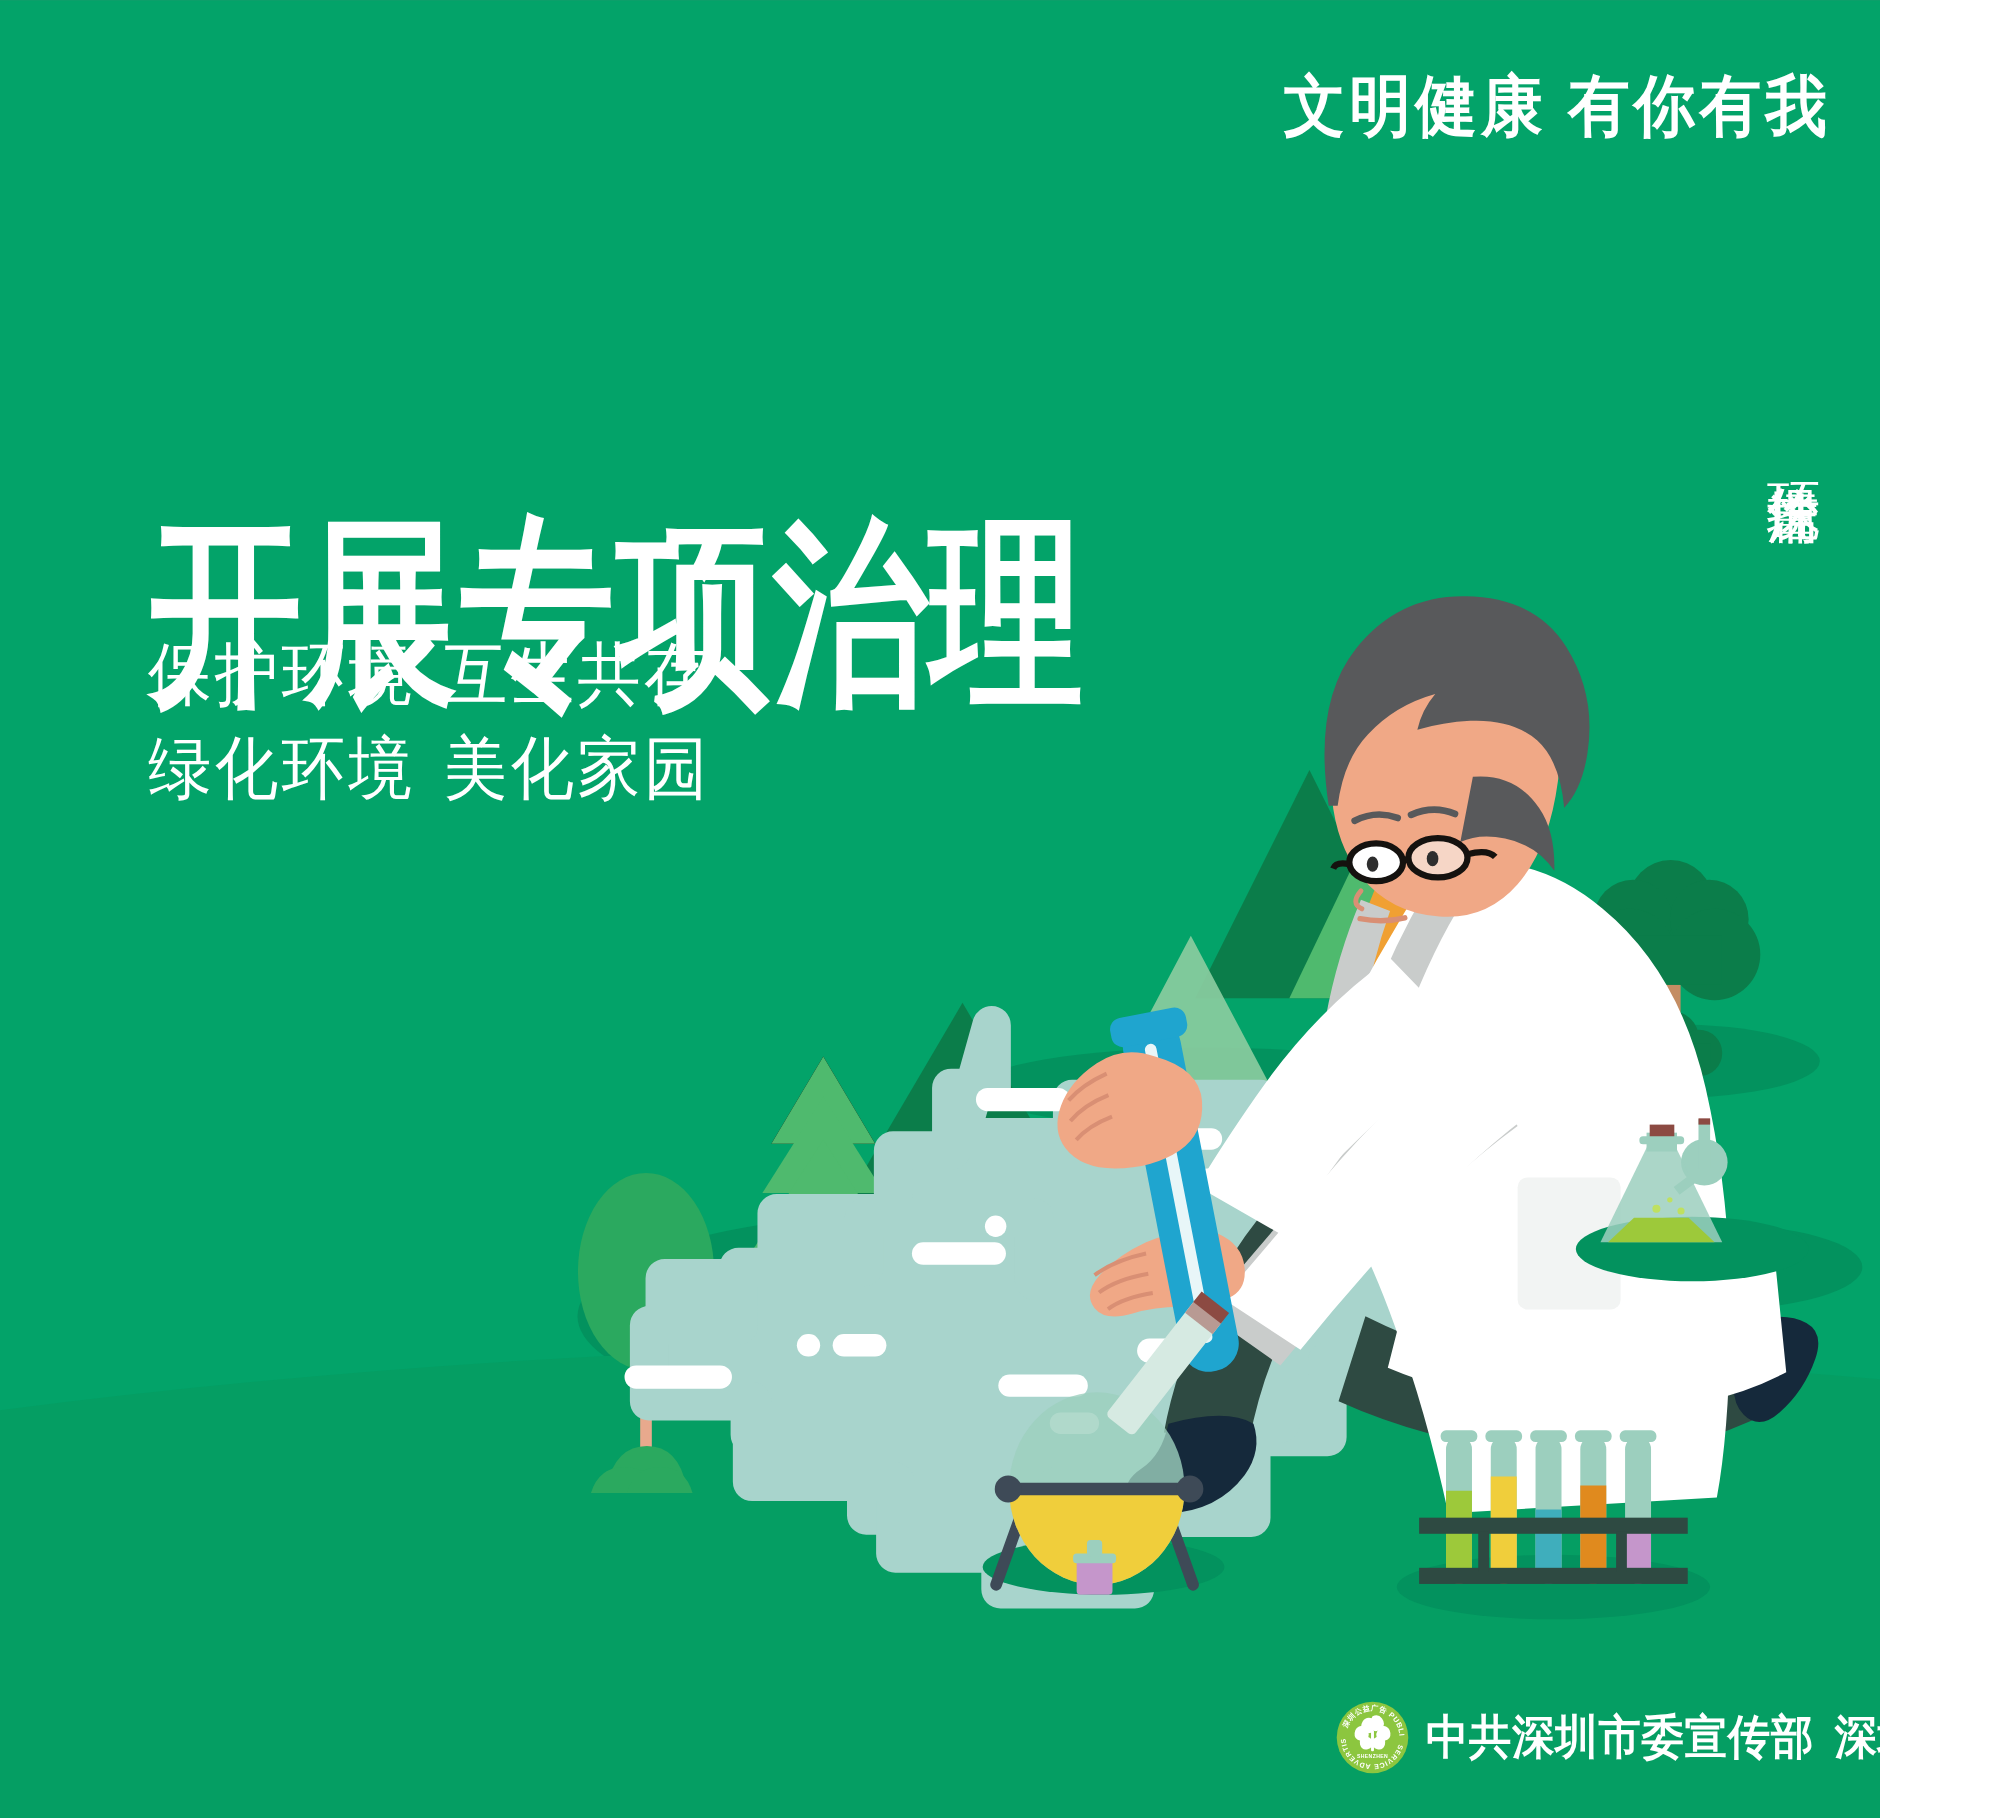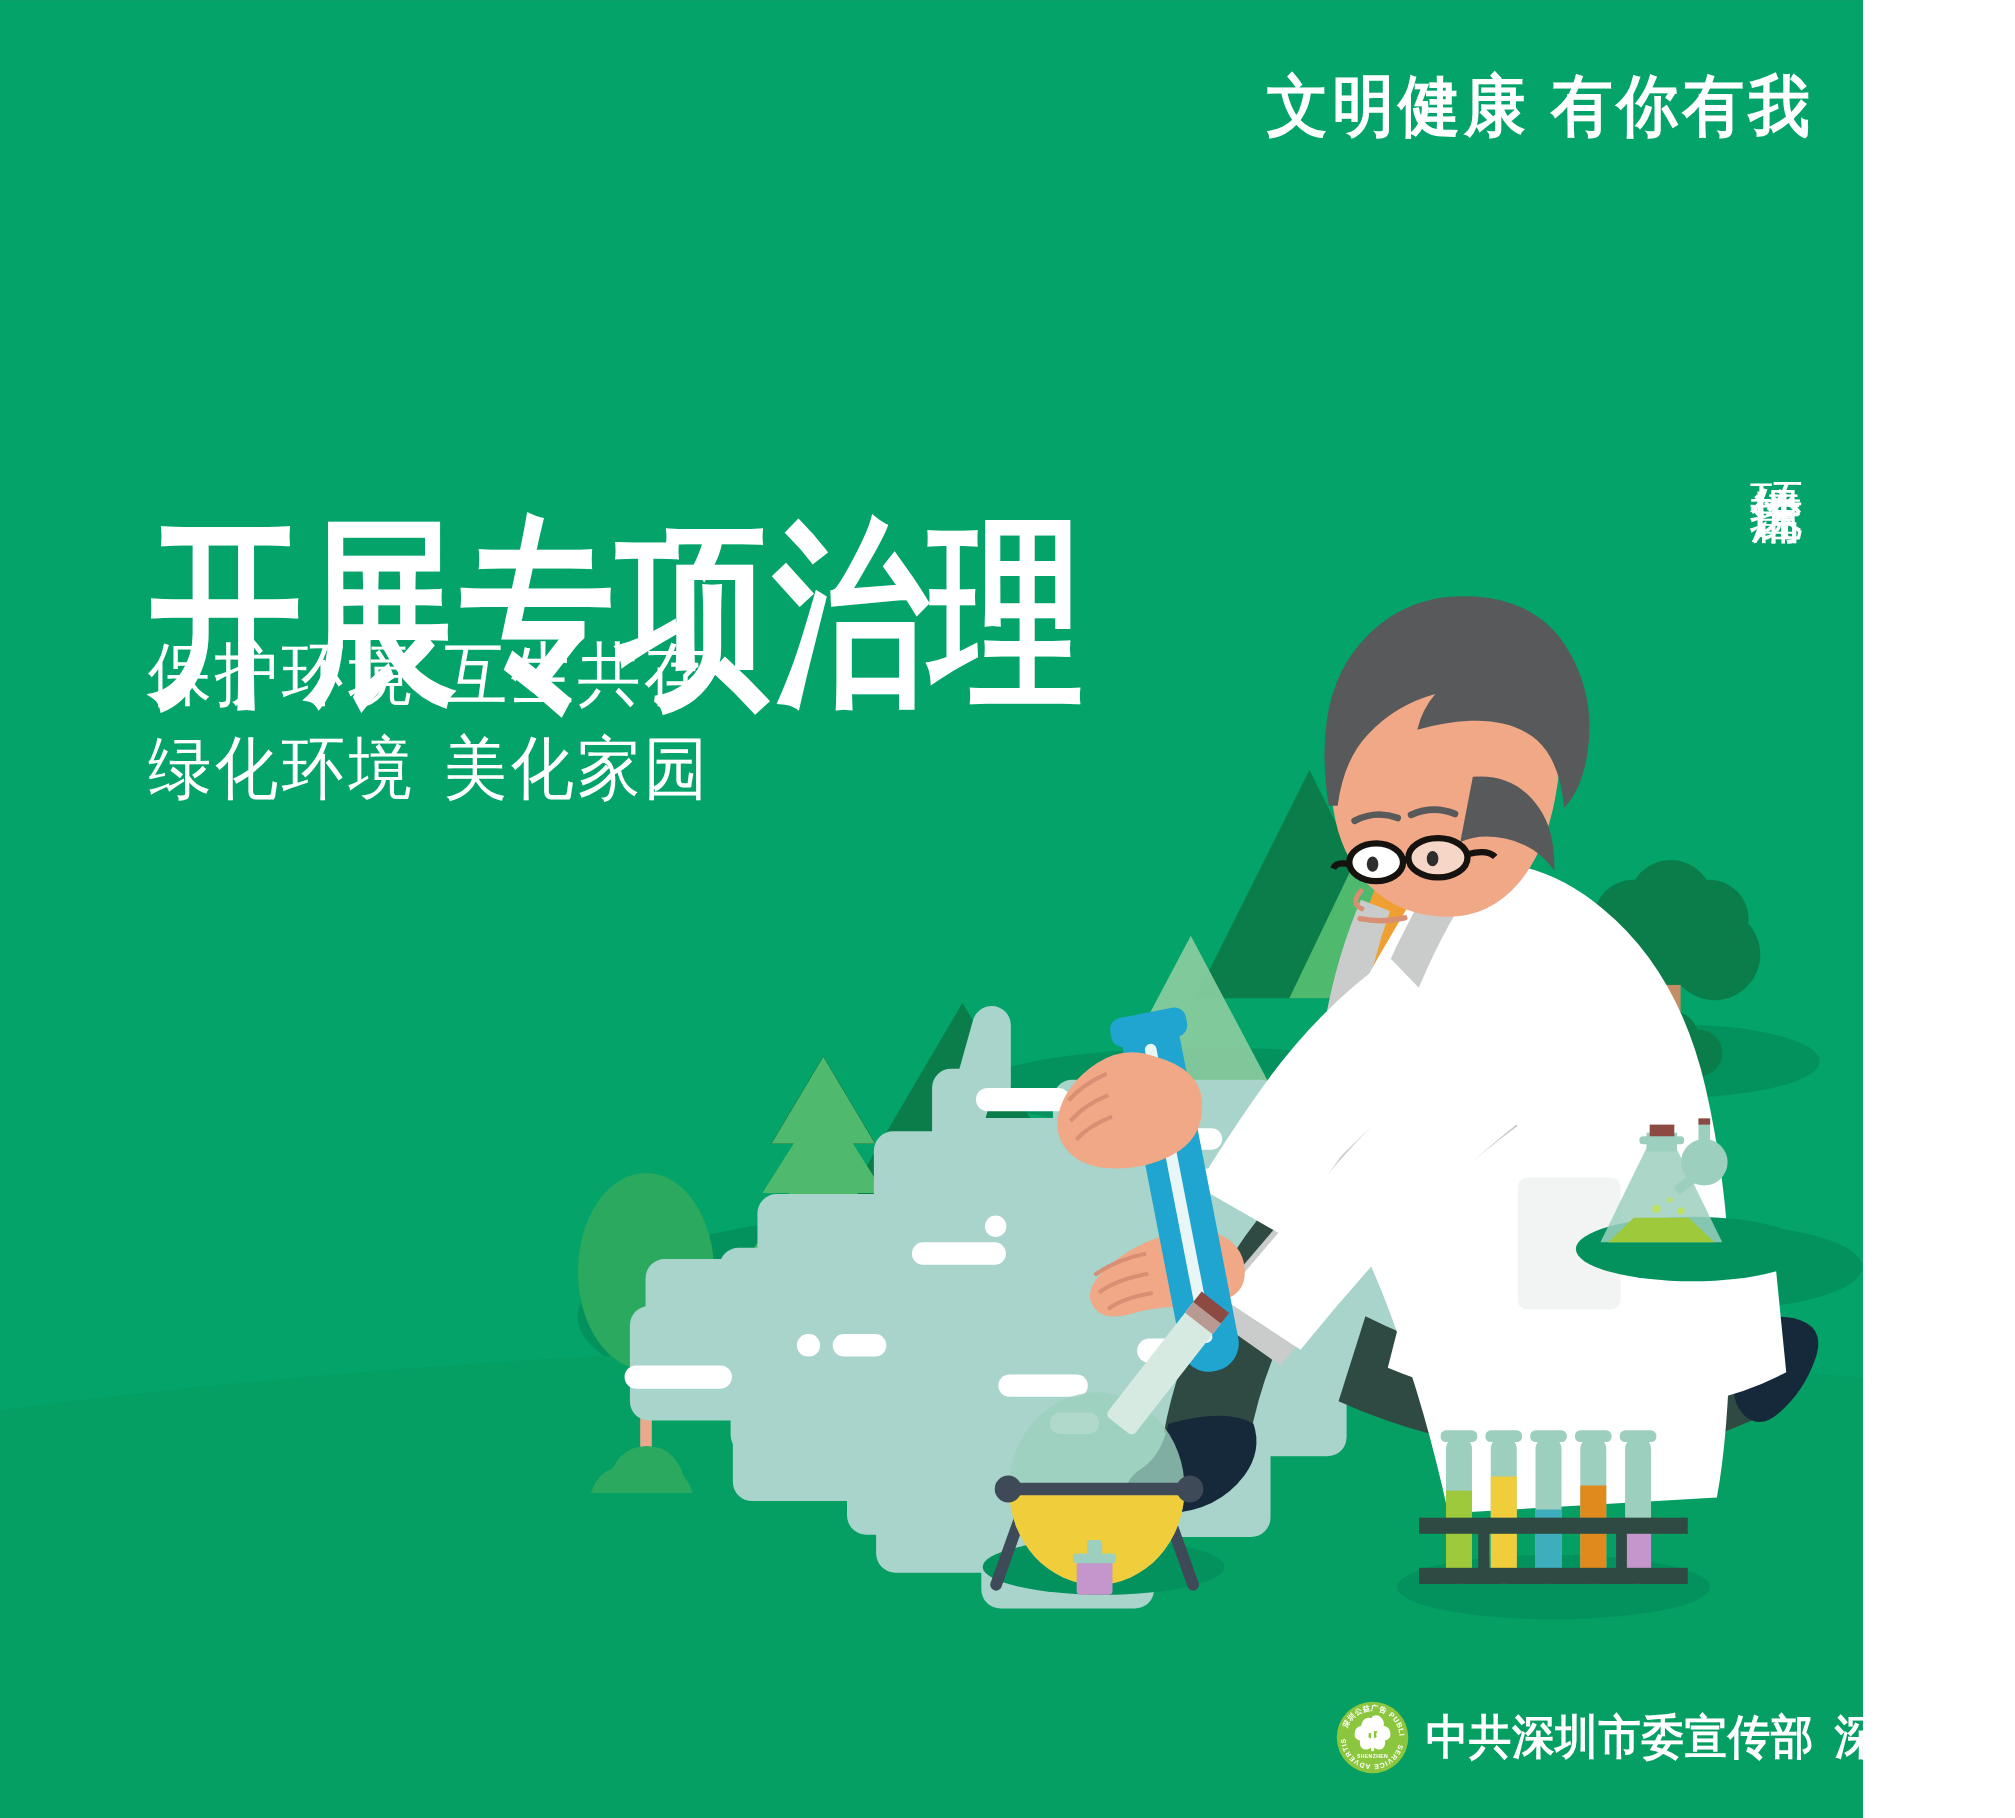--- a/index.html
+++ b/index.html
@@ -7,20 +7,21 @@
     padding: 0;
     background: #ffffff;
   }
   #poster {
     position: relative;
     width: 1863px;
     height: 1819px;
     background: #ec4899;
     overflow: hidden;
     font-family: "Liberation Sans", "DejaVu Sans", sans-serif;
+    padding-left: 17px;
   }
   
   #scene {
     position: absolute;
     left: 0; top: 0;
     width: 2015px;
     height: 1819px;
   }
   
   .tagline {

